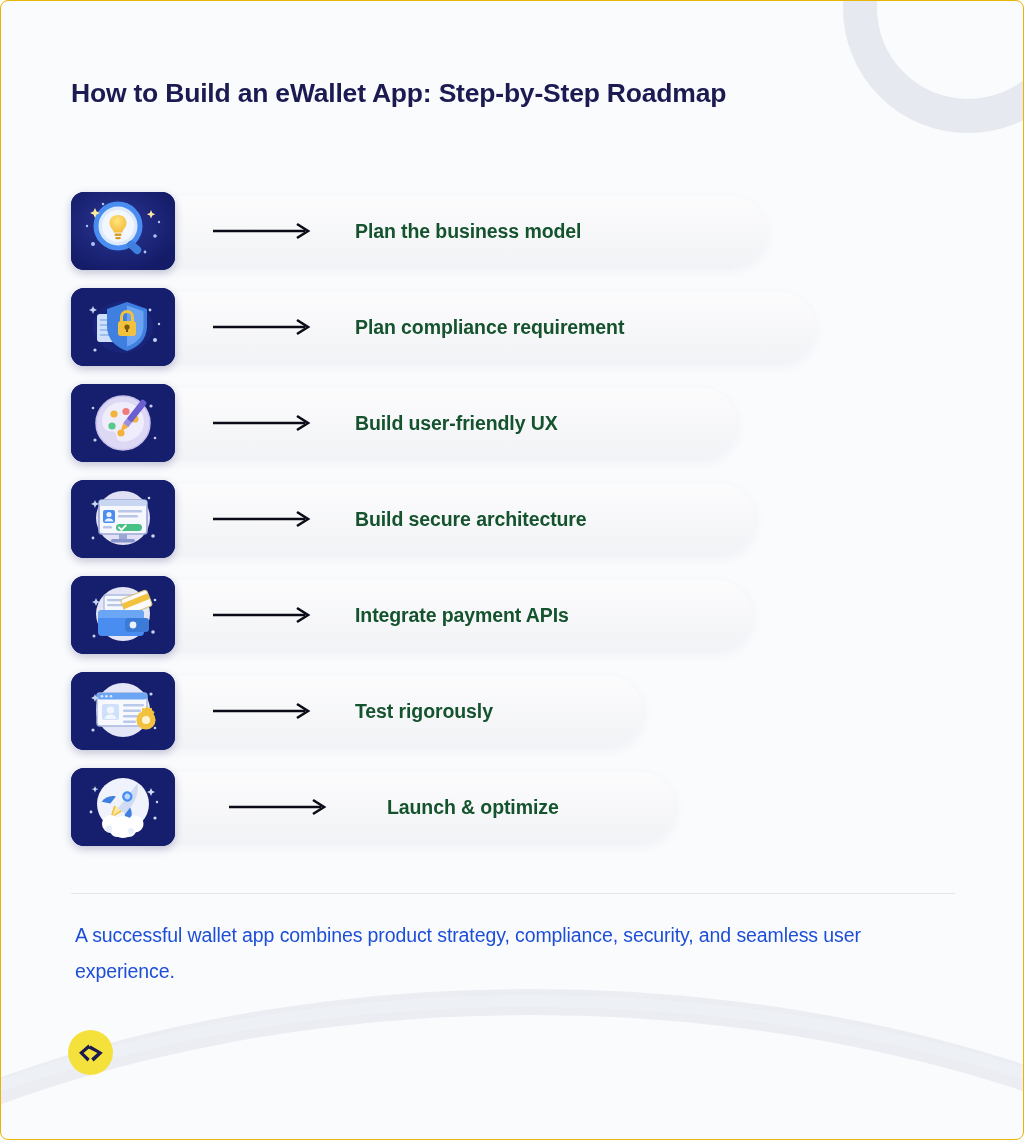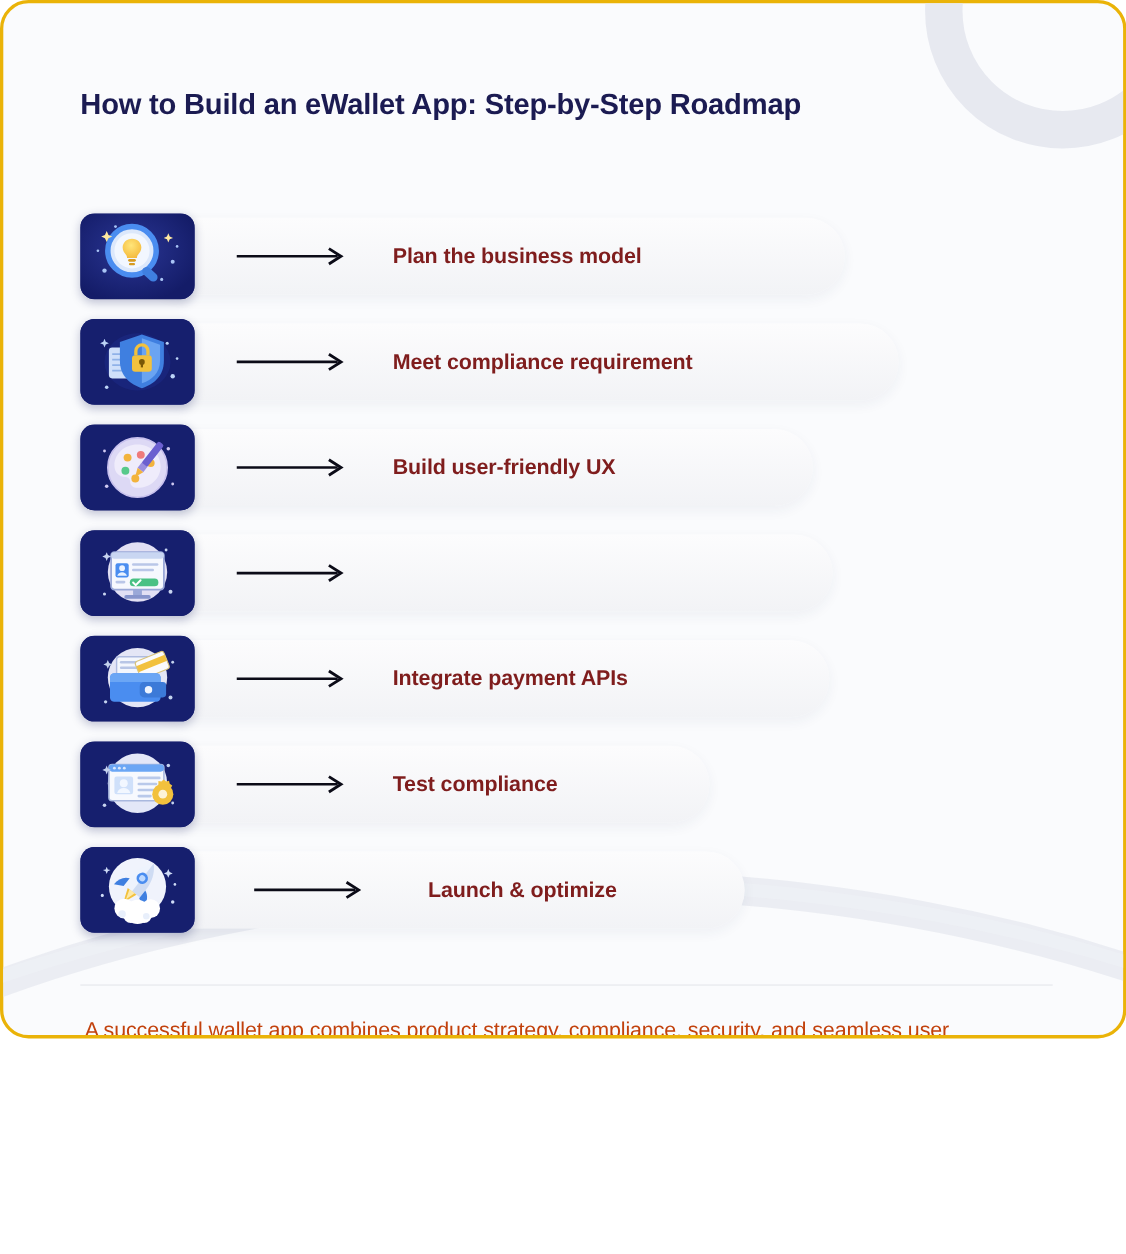--- a/index.html
+++ b/index.html
@@ -9,24 +9,24 @@
     width: 1024px;
     height: 1140px;
     overflow: hidden;
     background: #ffffff;
     font-family: "Liberation Sans", sans-serif;
   }
 
   .canvas {
     position: relative;
     width: 1024px;
-    height: 944px;
+    height: 1140px;
     background: #fafbfd;
-    border-radius: 26px;
-    border: 3px solid #eab308;
+    border-radius: 8px;
+    border: 1px solid #eab308;
     overflow: hidden;
   }
 
   
   .deco-ring {
     position: absolute;
     top: -118px;
     right: -70px;
     width: 250px;
     height: 250px;
@@ -124,42 +124,42 @@
     flex: 0 0 102px;
   }
   .arrow svg { display: block; }
 
   .step-label {
     position: relative;
     z-index: 2;
     margin-left: 40px;
     font-size: 19.5px;
     font-weight: bold;
-    color: #7f1d1d;
+    color: #14532d;
     letter-spacing: -0.1px;
     white-space: nowrap;
   }
 
   
   .divider {
     position: absolute;
     left: 70px;
     top: 892px;
     width: 884px;
     height: 1px;
     background: #e4e6ec;
   }
   .footer-note {
     position: absolute;
     left: 74px;
     top: 916px;
     width: 800px;
     font-size: 19.5px;
     line-height: 1.85;
-    color: #c2410c;
+    color: #1d4ed8;
     letter-spacing: -0.1px;
   }
 
   
   .logo {
     position: absolute;
     left: 67px;
     top: 1029px;
     width: 45px;
     height: 45px;
@@ -258,21 +258,21 @@
                 <circle cx="88" cy="36" r="1.2"></circle>
             </g>
           </svg>
         </div>
         <div class="arrow">
           <svg width="102" height="20" viewBox="0 0 102 20">
             <line x1="0" y1="10" x2="92" y2="10" stroke="#0b0b17" stroke-width="2.4"></line>
             <polyline points="84,3 95,10 84,17" fill="none" stroke="#0b0b17" stroke-width="2.6"></polyline>
           </svg>
         </div>
-        <div class="step-label">Meet compliance requirement</div>
+        <div class="step-label">Plan compliance requirement</div>
       </div>
 
       <div class="step">
         <div class="pill" style="width:608px"></div>
         <div class="icon-tile">
           <svg viewBox="0 0 104 78">
             <rect width="104" height="78" fill="#161f6e"></rect>
             <circle cx="52" cy="39" r="27" fill="#ddd9f5"></circle>
             <circle cx="52" cy="39" r="27" fill="none" stroke="#c8c1ee" stroke-width="1.5"></circle>
             <path d="M52 18c-12 0-21 8.6-21 19 0 7.3 5 10.6 9.5 10.6 3.6 0 4.8 2 4.8 4.3 0 3.4 2.8 5.6 6.7 5.6 11.5 0 21-8.4 21-19.5S64 18 52 18z" fill="#efecfb"></path>
@@ -330,20 +330,21 @@
                 <circle cx="22" cy="58" r="1.4"></circle>
             </g>
           </svg>
         </div>
         <div class="arrow">
           <svg width="102" height="20" viewBox="0 0 102 20">
             <line x1="0" y1="10" x2="92" y2="10" stroke="#0b0b17" stroke-width="2.4"></line>
             <polyline points="84,3 95,10 84,17" fill="none" stroke="#0b0b17" stroke-width="2.6"></polyline>
           </svg>
         </div>
+        <div class="step-label">Build secure architecture</div>
       </div>
 
       <div class="step">
         <div class="pill" style="width:623px"></div>
         <div class="icon-tile">
           <svg viewBox="0 0 104 78">
             <rect width="104" height="78" fill="#161f6e"></rect>
             <circle cx="52" cy="38" r="27" fill="#e4e6f6"></circle>
             <rect x="33" y="19" width="32" height="24" rx="2.5" fill="#f4f7fd" stroke="#aebbe0" stroke-width="1.3"></rect>
             <g fill="#b8c6e6">
@@ -410,21 +411,21 @@
                 <circle cx="84" cy="56" r="1.3"></circle>
             </g>
           </svg>
         </div>
         <div class="arrow">
           <svg width="102" height="20" viewBox="0 0 102 20">
             <line x1="0" y1="10" x2="92" y2="10" stroke="#0b0b17" stroke-width="2.4"></line>
             <polyline points="84,3 95,10 84,17" fill="none" stroke="#0b0b17" stroke-width="2.6"></polyline>
           </svg>
         </div>
-        <div class="step-label">Test compliance</div>
+        <div class="step-label">Test rigorously</div>
       </div>
 
       <div class="step">
         <div class="pill" style="width:546px"></div>
         <div class="icon-tile">
           <svg viewBox="0 0 104 78">
             <rect width="104" height="78" fill="#161f6e"></rect>
             <circle cx="52" cy="36" r="26" fill="#f0f3fc"></circle>
             <g transform="rotate(38 52 34)">
               <path d="M52 10c6 6 9 14 9 22v10H43V32c0-8 3-16 9-22z" fill="#eef3fd"></path>

